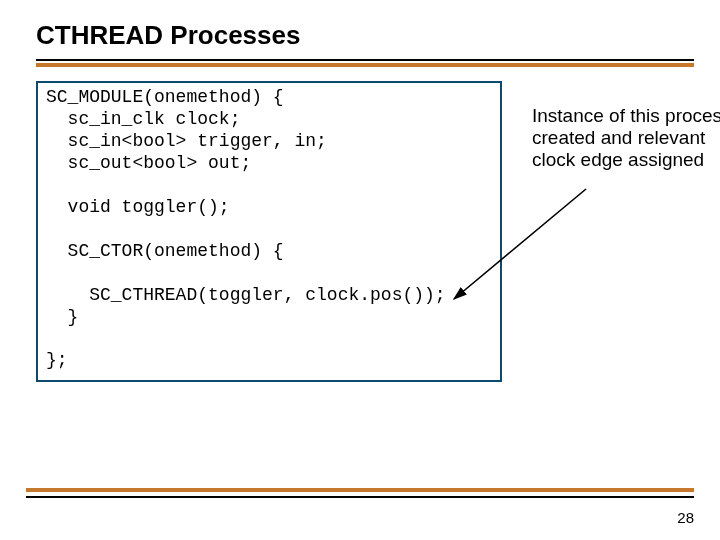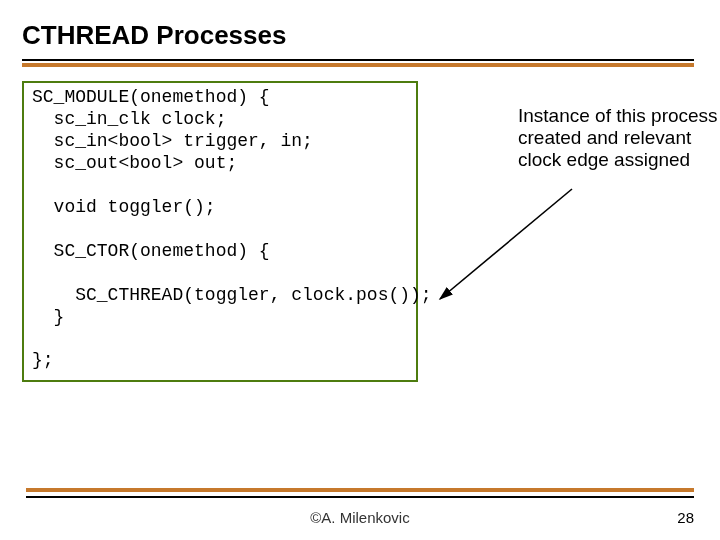--- a/index.html
+++ b/index.html
@@ -1,30 +1,30 @@
 <!DOCTYPE html>
 <html><head>
 <meta charset="utf-8">
 <style>
   * { margin: 0; padding: 0; box-sizing: border-box; }
   html, body { width: 720px; height: 540px; font-family: Arial, Helvetica, sans-serif; background: #fff; }
-  .slide { width: 720px; height: 540px; padding: 20px 26px 14px 22px; position: relative; }
+  .slide { width: 720px; height: 540px; padding: 20px 26px 14px 36px; position: relative; }
   .title {
     font-size: 26px;
     font-weight: bold;
     color: #000;
     margin-bottom: 6px;
     padding-bottom: 2px;
   }
   .title-rule-outer { border-bottom: 2px solid #000; }
   .title-rule-inner { border-bottom: 4px solid #c6792c; margin-top: 2px; }
   .content { position: relative; margin-top: 14px; }
   .codebox {
-    width: 396px;
-    border: 2px solid #4d7c0f;
+    width: 466px;
+    border: 2px solid #0c4a6e;
     padding: 4px 8px 8px 8px;
     font-family: "Courier New", Courier, monospace;
     font-size: 18px;
     line-height: 1.22;
     white-space: pre;
     color: #000;
   }
   .annotation {
     position: absolute;
     left: 496px;
@@ -90,16 +90,15 @@
           <path d="M0,0 L9,3 L0,6 Z" fill="#000"></path>
         </marker>
       </defs>
       <line x1="550" y1="108" x2="418" y2="218" stroke="#000" stroke-width="1.6" marker-end="url(#ah)"></line>
     </svg>
 
   </div>
 
   <div class="footer-rule-outer"></div>
   <div class="footer-rule-inner"></div>
-  <div class="footer-author">©A. Milenkovic</div>
   <div class="footer-page">28</div>
 
 </div>
 
 </body></html>

